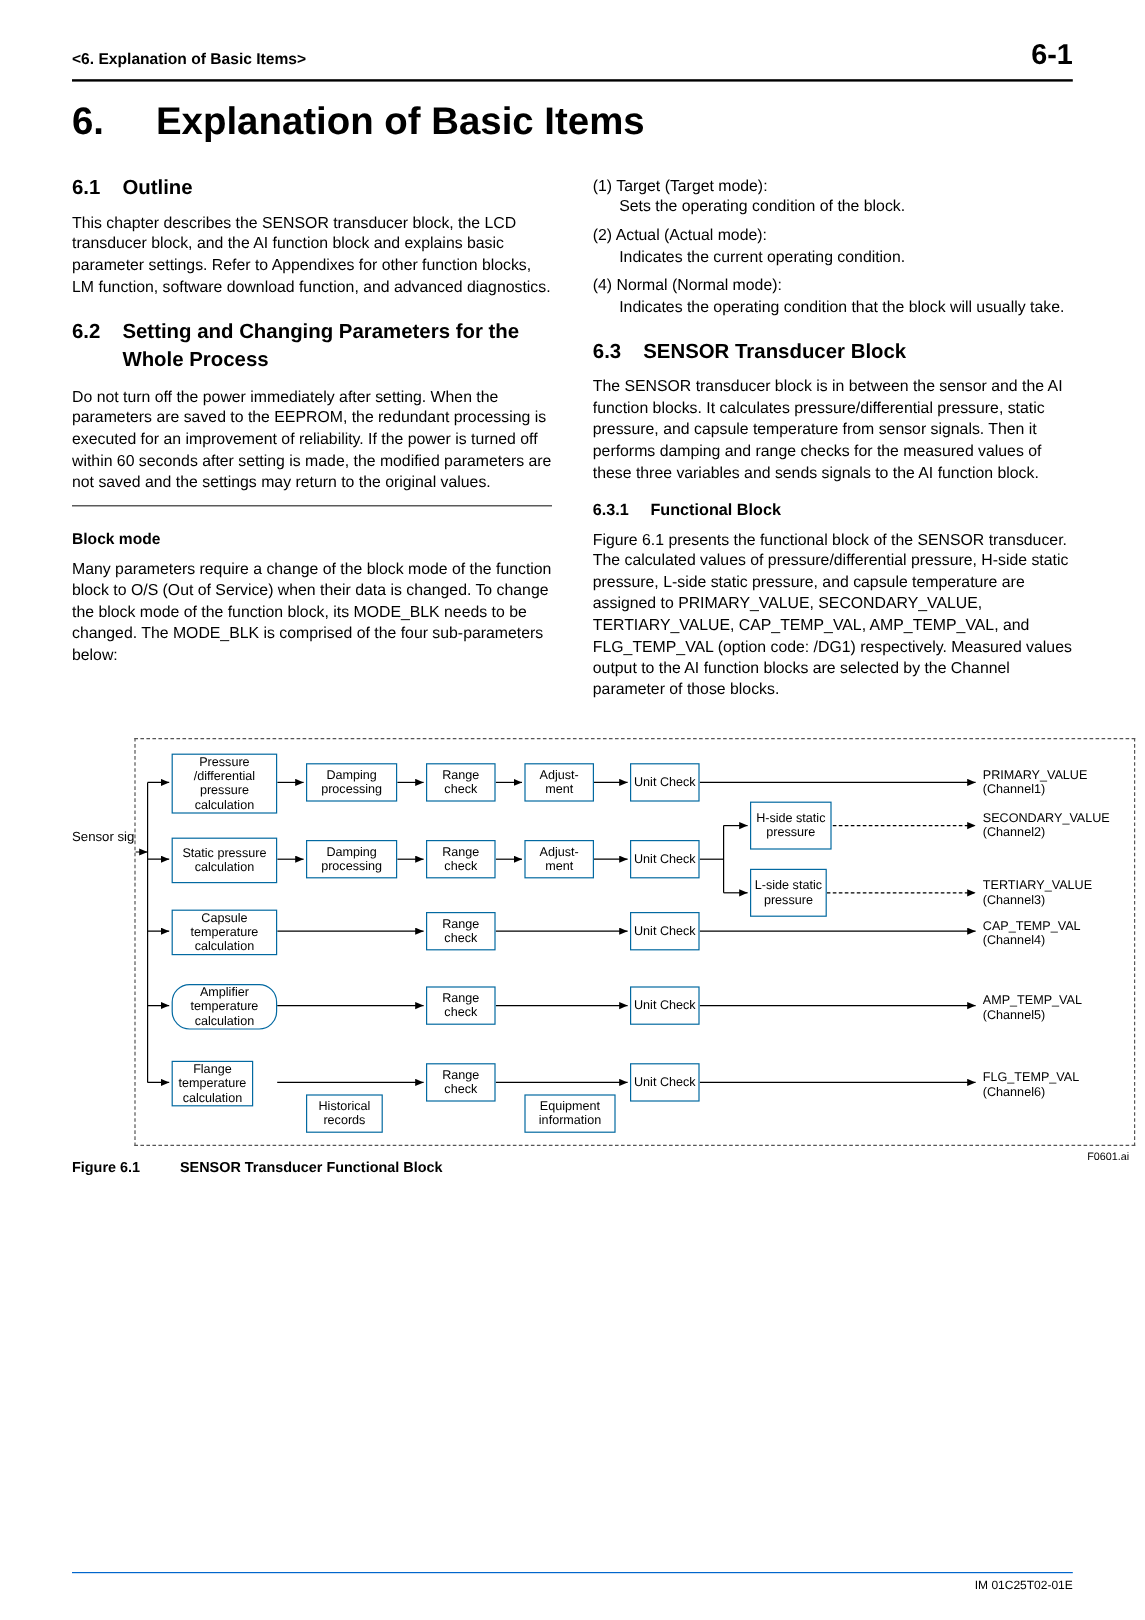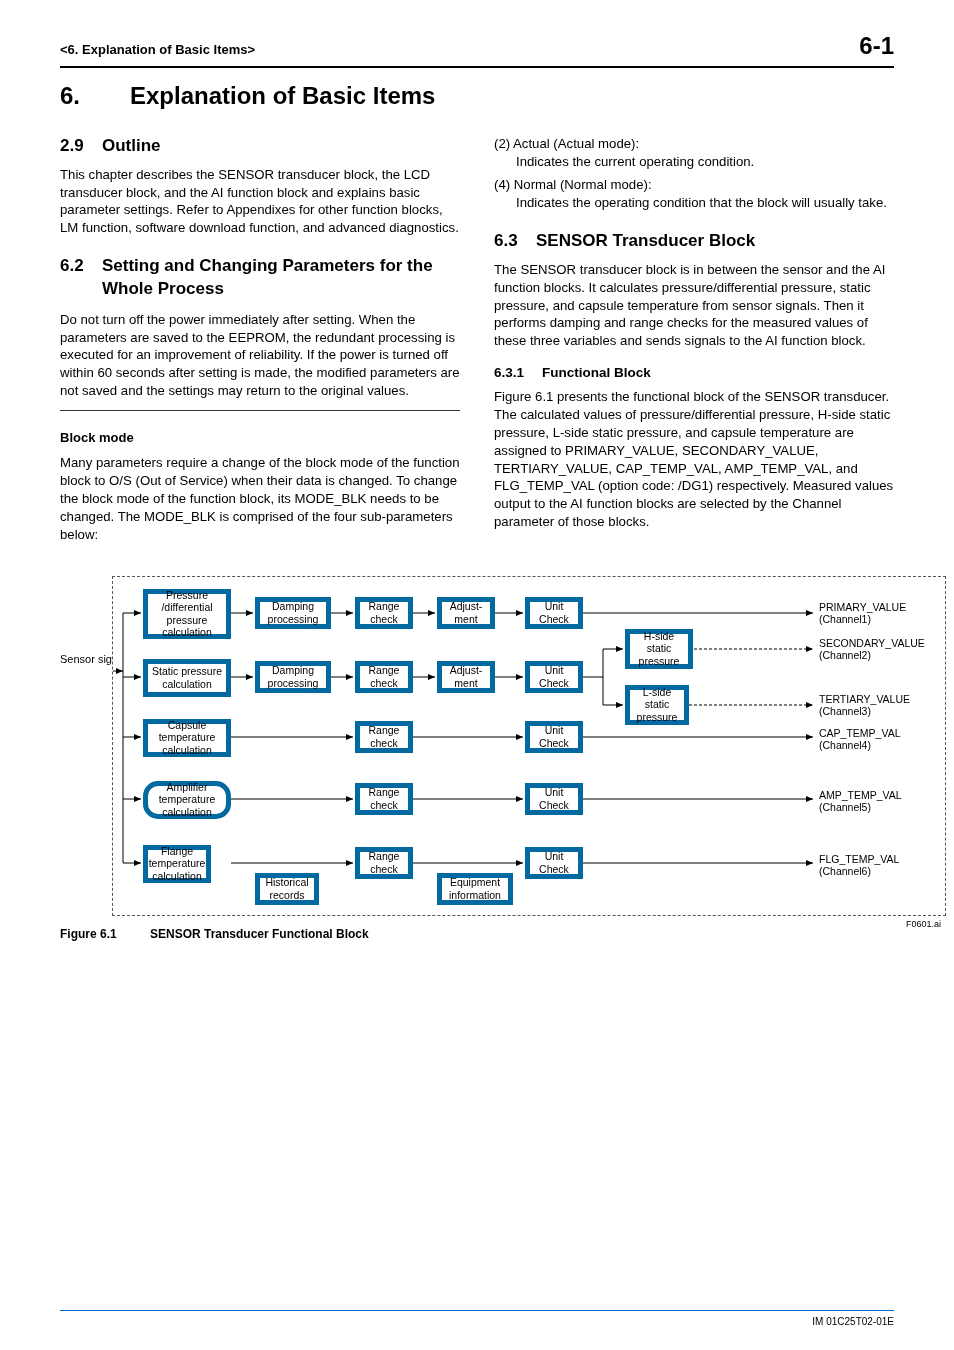--- a/index.html
+++ b/index.html
@@ -17,21 +17,21 @@
     display: flex;
     justify-content: space-between;
     align-items: baseline;
     border-bottom: 2px solid #000;
     padding-bottom: 4px;
     margin-bottom: 12px;
   }
   .page-header .bc { font-size: 13px; font-weight: bold; }
   .page-header .pn { font-size: 24px; font-weight: bold; }
   h1.chapter {
-    font-size: 24px;
+    font-size: 32px;
     font-weight: bold;
     margin: 6px 0 22px 0;
   }
   h1.chapter .num { display:inline-block; width: 70px; }
   .columns { display: flex; gap: 34px; }
   .col { flex: 1; font-size: 13.2px; }
   h2.sec { font-size: 17px; font-weight: bold; margin-bottom: 8px; display:flex; }
   h2.sec .n { flex: 0 0 42px; }
   h2.sub { font-size: 13.5px; font-weight: bold; margin: 14px 0 6px 0; display:flex; }
   h2.sub .n { flex: 0 0 48px; }
@@ -65,21 +65,21 @@
   .diagram-wrap { margin-top: 20px; }
   .diagram {
     position: relative;
     width: 834px; height: 340px;
     border: 1px dashed #555;
     margin-left: 0;
     font-size: 10.5px;
     background:#fff;
   }
   .box {
-    position: absolute; border: 5px solid #0369a1; background:#fff;
+    position: absolute; border: 1px solid #0369a1; background:#fff;
     text-align: center; display: flex; align-items: center; justify-content: center;
     padding: 2px; line-height: 1.15;
   }
   .txt { position: absolute; line-height: 1.15; }
   svg.lines { position:absolute; left:0; top:0; width:834px; height:340px; pointer-events:none; }
   .sensor-lbl { position:absolute; left:-52px; top:76px; font-size:11px; text-align:left; }
   .fig-caption { font-size: 12px; font-weight: bold; margin-top: 10px; }
   .fig-caption .fnum { display:inline-block; width:90px; }
   .footer {
     position: absolute; left: 60px; right: 60px; bottom: 22px;
@@ -96,40 +96,41 @@
   <span class="pn">6-1</span>
 </div>
 
 <h1 class="chapter">
   <span class="num">6.</span><span>Explanation of Basic Items</span>
 </h1>
 
 <div class="columns">
   <div class="col">
     <h2 class="sec">
-        <span class="n">2.9</span>
+        <span class="n">6.1</span>
         <span>Outline</span>
       </h2>
     <p class="body">This chapter describes the SENSOR transducer block, the LCD transducer block, and the AI function block and explains basic parameter settings. Refer to Appendixes for other function blocks, LM function, software download function, and advanced diagnostics.</p>
 
     <h2 class="sec" style="margin-top:18px">
         <span class="n">6.2</span>
         <span>Setting and Changing Parameters for the Whole Process</span>
       </h2>
 
     <div class="important-box">
       <div class="important-body">Do not turn off the power immediately after setting. When the parameters are saved to the EEPROM, the redundant processing is executed for an improvement of reliability. If the power is turned off within 60 seconds after setting is made, the modified parameters are not saved and the settings may return to the original values.</div>
     </div>
 
     <h3 class="bmode">Block mode</h3>
     <p class="body">Many parameters require a change of the block mode of the function block to O/S (Out of Service) when their data is changed. To change the block mode of the function block, its MODE_BLK needs to be changed. The MODE_BLK is comprised of the four sub-parameters below:</p>
   </div>
 
   <div class="col">
     <div class="mode-list">
+      <div class="item"><span class="lab">(1) Target (Target mode):</span><span class="des">Sets the operating condition of the block.</span></div>
       <div class="item"><span class="lab">(2) Actual (Actual mode):</span><span class="des">Indicates the current operating condition.</span></div>
       <div class="item"><span class="lab">(4) Normal (Normal mode):</span><span class="des">Indicates the operating condition that the block will usually take.</span></div>
     </div>
 
     <h2 class="sec" style="margin-top:18px">
         <span class="n">6.3</span>
         <span>SENSOR Transducer Block</span>
       </h2>
     <p class="body">The SENSOR transducer block is in between the sensor and the AI function blocks. It calculates pressure/differential pressure, static pressure, and capsule temperature from sensor signals. Then it performs damping and range checks for the measured values of these three variables and sends signals to the AI function block.</p>
 

